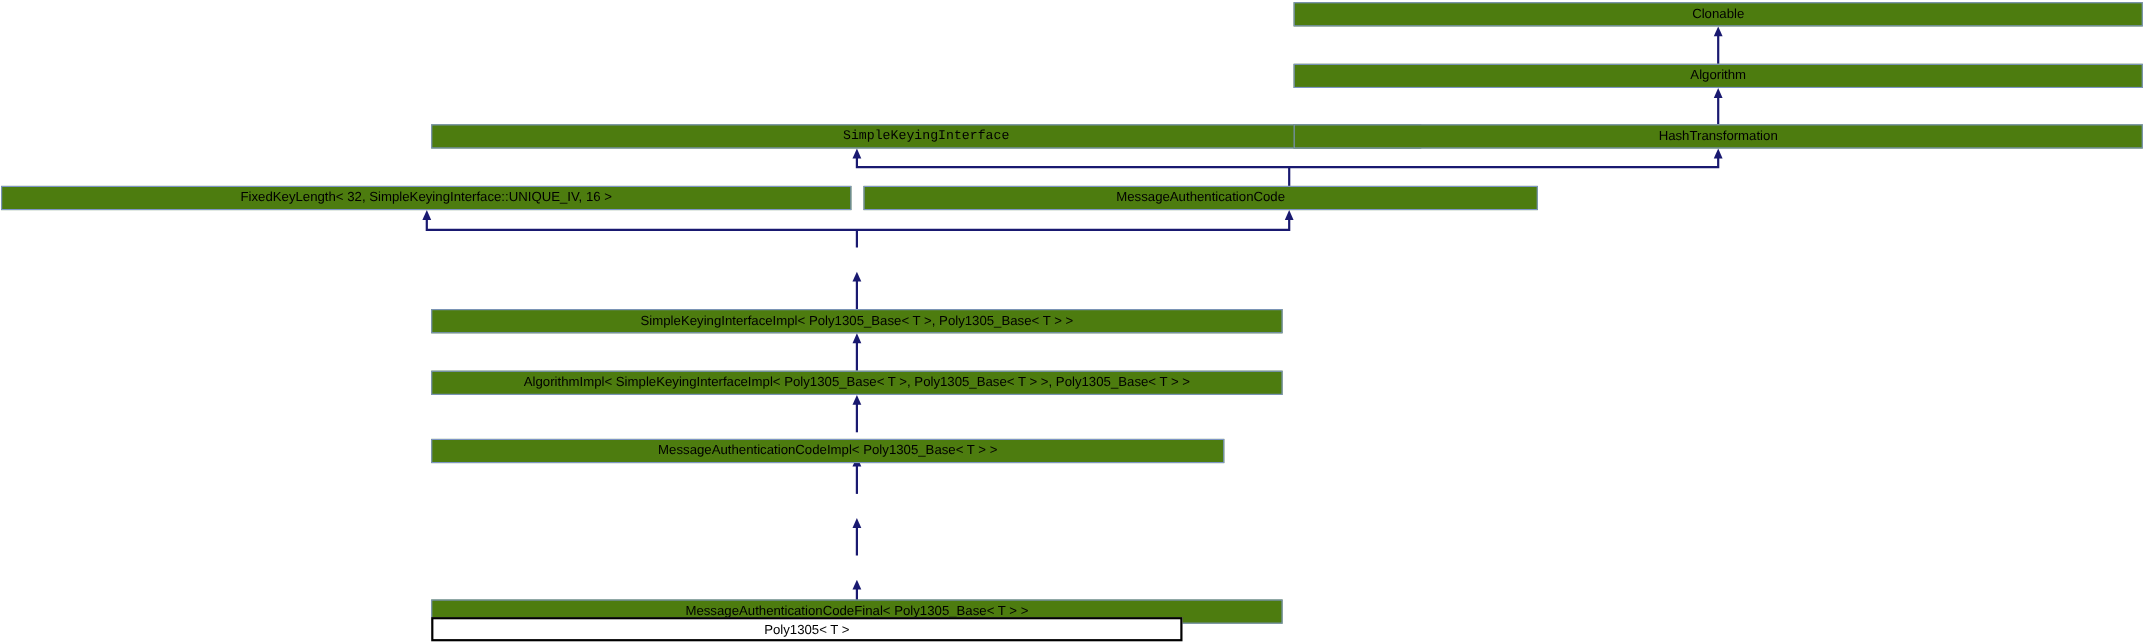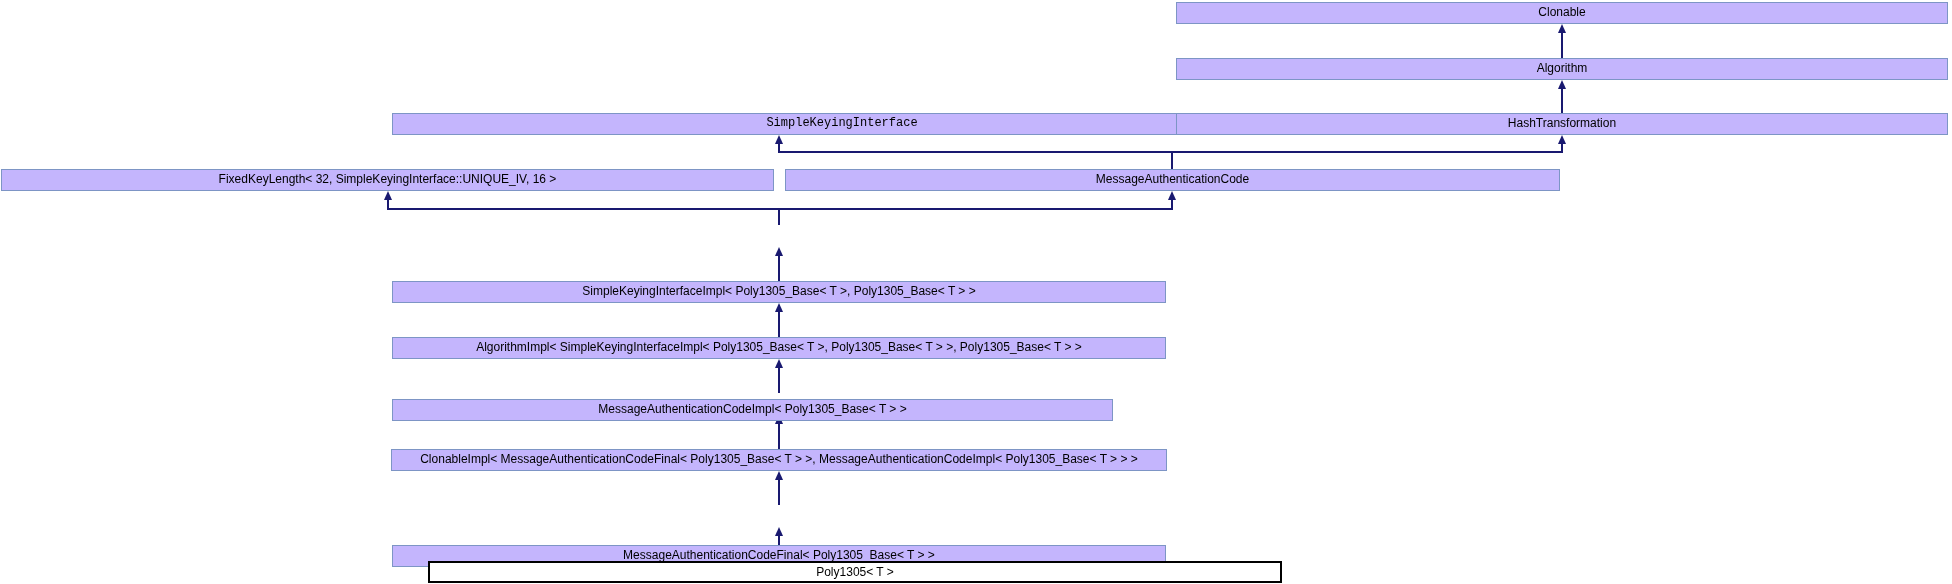--- a/index.html
+++ b/index.html
@@ -19,21 +19,21 @@
     position: absolute;
     left: 0;
     top: 0;
     pointer-events: none;
   }
   .node {
     position: absolute;
     box-sizing: border-box;
     height: 22px;
     line-height: 19px;
-    background: #c4b5fd;
+    background: #4d7c0f;
     border: 1.5px solid #7d95c5;
     color: #000000;
     font-size: 12px;
     text-align: center;
     white-space: nowrap;
     overflow: hidden;
     cursor: pointer;
   }
   .node.current {
     background: #ffffff;
@@ -107,28 +107,27 @@
   <div class="node" style="left:1176px; top:2px;   width:772px;">Clonable</div>
 
   <div class="node" style="left:1176px; top:58px;  width:772px;">Algorithm</div>
 
   <div class="node" style="left:392px;  top:113px; width:900px;font-family:Liberation Mono, monospace;">SimpleKeyingInterface</div>
 
   <div class="node" style="left:1176px; top:113px; width:772px;">HashTransformation</div>
 
   <div class="node" style="left:1px;    top:169px; width:773px;">FixedKeyLength&lt; 32, SimpleKeyingInterface::UNIQUE_IV, 16 &gt;</div>
 
-  <div class="node" style="left:785px;  top:169px; width:775px;">MessageAuthenticationCode</div>
+  <div class="node" style="left:785px;  top:169px; width:613px;">MessageAuthenticationCode</div>
 
 
   <div class="node" style="left:392px;  top:281px; width:774px;">SimpleKeyingInterfaceImpl&lt; Poly1305_Base&lt; T &gt;, Poly1305_Base&lt; T &gt; &gt;</div>
 
   <div class="node" style="left:392px;  top:337px; width:774px;">AlgorithmImpl&lt; SimpleKeyingInterfaceImpl&lt; Poly1305_Base&lt; T &gt;, Poly1305_Base&lt; T &gt; &gt;, Poly1305_Base&lt; T &gt; &gt;</div>
 
   <div class="node" style="left:392px;  top:399px; width:721px;">MessageAuthenticationCodeImpl&lt; Poly1305_Base&lt; T &gt; &gt;</div>
 
-  <div class="node" style="left:391px;  top:449px; width:776px;">ClonableImpl&lt; MessageAuthenticationCodeFinal&lt; Poly1305_Base&lt; T &gt; &gt;, MessageAuthenticationCodeImpl&lt; Poly1305_Base&lt; T &gt; &gt; &gt;</div>
 
   <div class="node" style="left:392px;  top:505px; width:774px;margin-top:40px;">MessageAuthenticationCodeFinal&lt; Poly1305_Base&lt; T &gt; &gt;</div>
 
-  <div class="node current" style="left:392px; top:561px; width:854px;margin-left:36px;">Poly1305&lt; T &gt;</div>
+  <div class="node current" style="left:392px; top:561px; width:683px;">Poly1305&lt; T &gt;</div>
 
 </div>
 
 </body></html>

